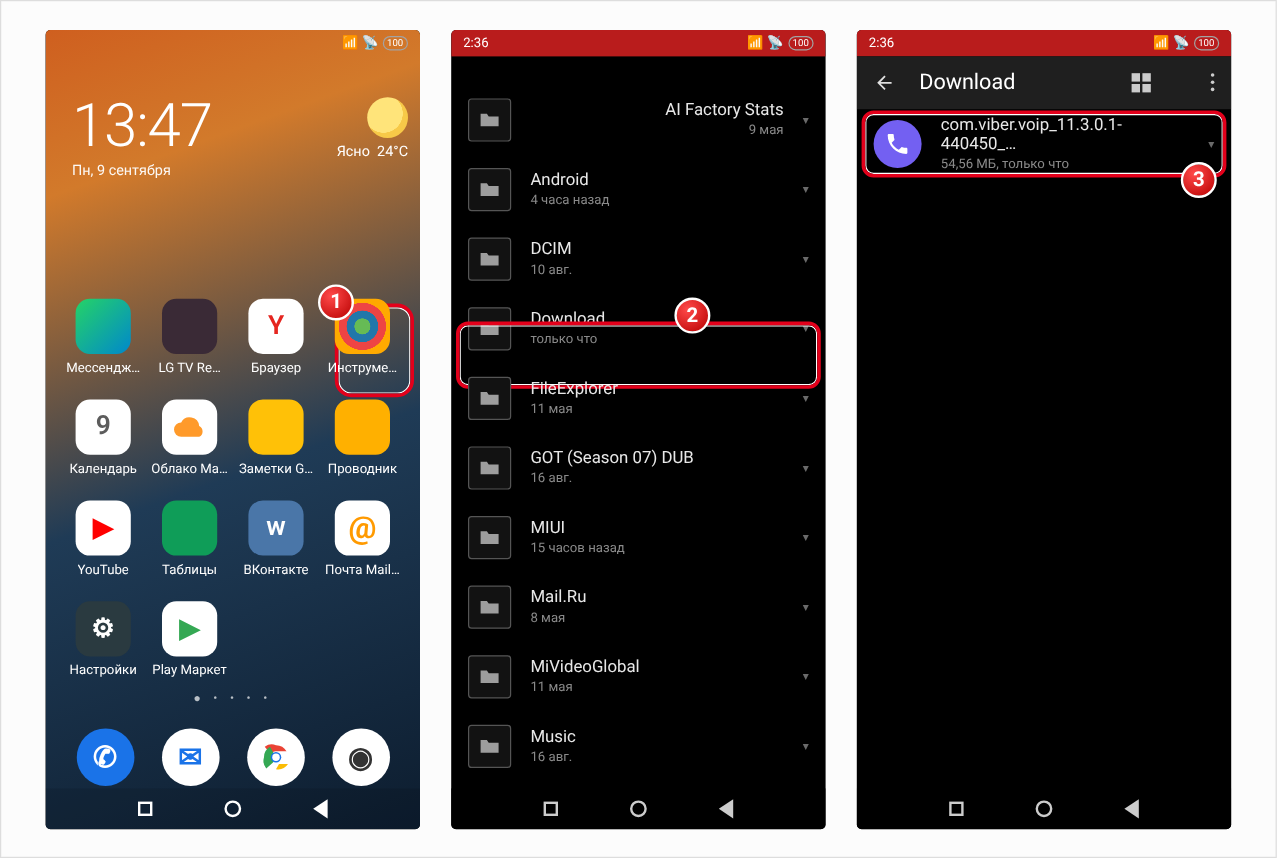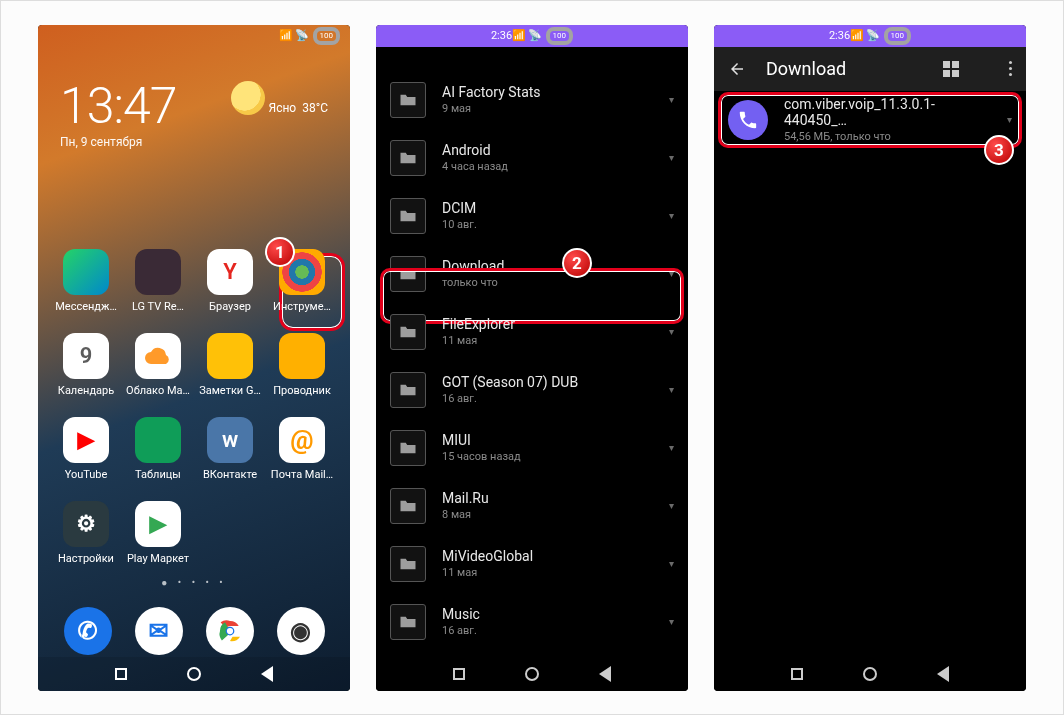--- a/index.html
+++ b/index.html
@@ -28,37 +28,37 @@
     height: 22px;
     display: flex;
     justify-content: space-between;
     align-items: center;
     padding: 0 10px;
     font-size: 11px;
     color: #fff;
   }
   .statusbar .right { display: flex; gap: 3px; align-items: center; }
   .battery {
-    border: 4px solid #a3a3a3; border-radius: 8px;
+    border: 1px solid #a3a3a3; border-radius: 8px;
     padding: 0 3px; font-size: 8px; line-height: 10px;
   }
 
   
   .home-bg {
     position: absolute; inset: 0;
     background: linear-gradient(160deg,#cf5f1f 0%,#d27a2b 18%,#1f3b56 55%,#0d1d2f 100%);
   }
   .home-content { position: relative; z-index: 1; height: 100%; display:flex; flex-direction:column; }
   .clock-row {
-    display:flex; justify-content:space-between; padding: 34px 22px 0 22px; align-items:flex-start;
+    display:flex; justify-content:space-between; padding: 34px 10px 0 22px; align-items:flex-start;
   }
   .clock-time { font-size: 50px; font-weight: 300; letter-spacing: -1px; line-height:1; }
   .clock-date { font-size: 12px; opacity: .95; margin-top:4px;}
   .weather {
-    display:flex; align-items:flex-end; gap:4px; font-size:12px;
+    display:flex; flex-direction:column; align-items:flex-end; gap:4px; font-size:12px;
   }
   .weather-icon {
     width:34px; height:34px; border-radius:50%;
     background: radial-gradient(circle at 40% 40%, #ffe47a 0 55%, #f7c948 56% 100%);
     display:inline-block;
   }
   .weather-row { display:flex; gap:6px; align-items:center;}
   .app-grid {
     margin-top: 100px;
     display:grid; grid-template-columns: repeat(4, 1fr);
@@ -96,21 +96,21 @@
   .navbar {
     position:absolute; bottom:0; left:0; right:0; height:34px;
     display:flex; justify-content:center; align-items:center; gap:60px;
     background:rgba(0,0,0,0.1);
   }
   .nav-sq { width:12px; height:12px; border:2px solid #fff;}
   .nav-ci { width:14px; height:14px; border:2px solid #fff; border-radius:50%;}
   .nav-tr { width:0; height:0; border-top:8px solid transparent; border-bottom:8px solid transparent; border-right:12px solid #fff;}
 
   
-  .dark .statusbar { background:#8b5cf6;justify-content:center; }
+  .dark .statusbar { background:#b91c1c; }
   .titlebar {
     height:44px; display:flex; align-items:center; gap:20px; padding:0 14px;
     background:#1f1f1f; font-size:18px;
   }
   .titlebar .spacer { flex:1; }
   .folder-list { padding: 0; }
   .folder-item {
     display:flex; align-items:center; gap:16px;
     padding:10px 14px 10px 14px; height:58px;
     position:relative;
@@ -163,21 +163,21 @@
     </div>
     <div class="clock-row">
       <div>
         <div class="clock-time">13:47</div>
         <div class="clock-date">Пн, 9 сентября</div>
       </div>
       <div class="weather">
         <span class="weather-icon"></span>
         <div class="weather-row">
           <span>Ясно</span>
-          <span>38°C</span>
+          <span>24°C</span>
         </div>
       </div>
     </div>
     <div class="app-grid" id="grid1">
         <div class="app">
           <div class="app-icon" style="background: linear-gradient(135deg, rgb(37, 211, 102), rgb(0, 136, 204)); color: rgb(255, 255, 255);"></div>
           <div class="app-label">Мессендж…</div>
         </div>
         <div class="app">
           <div class="app-icon" style="background: rgb(58, 42, 54); color: rgb(255, 255, 255);"></div>
@@ -267,21 +267,21 @@
 <div class="phone dark" id="phone2">
   <div class="statusbar">
     <span>2:36</span>
     <span class="right">
       <span>📶</span>
       <span>📡</span>
       <span class="battery">100</span>
     </span>
   </div>
   <div class="folder-list" id="folders2" style="position:relative;">
-      <div class="folder-item" style="margin-top: 24px;">
+      <div class="folder-item" style="margin-top: 24px; text-align: right;">
         <div class="folder-icon">
           <svg viewBox="0 0 24 18">
             <path d="M2 2h7l2 3h11v11H2z"></path>
           </svg>
         </div>
         <div class="folder-text">
           <span class="folder-name">AI Factory Stats</span>
           <span class="folder-sub">9 мая</span>
         </div>
         <span class="expand-arrow">▾</span>

